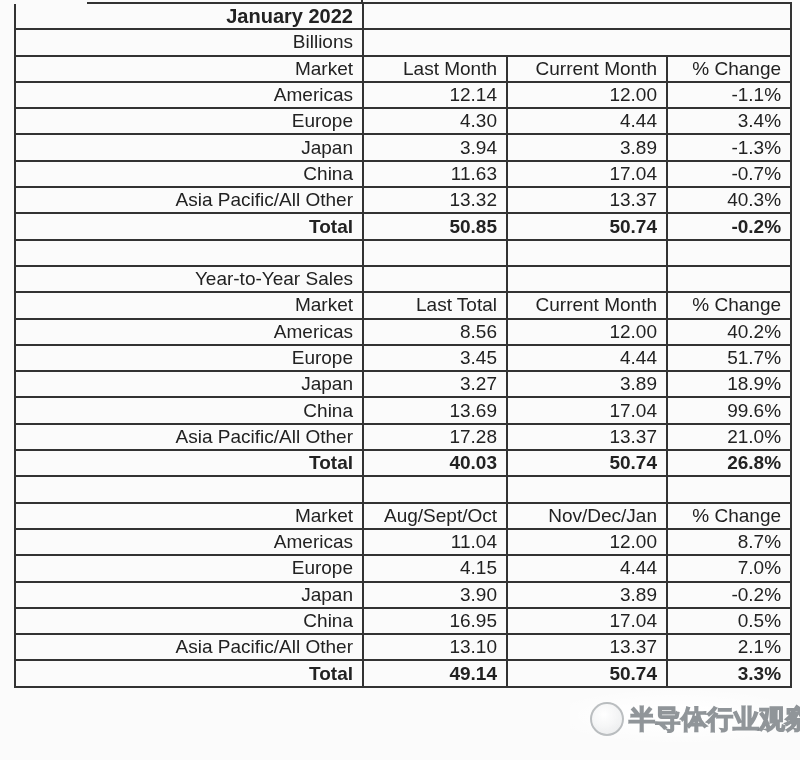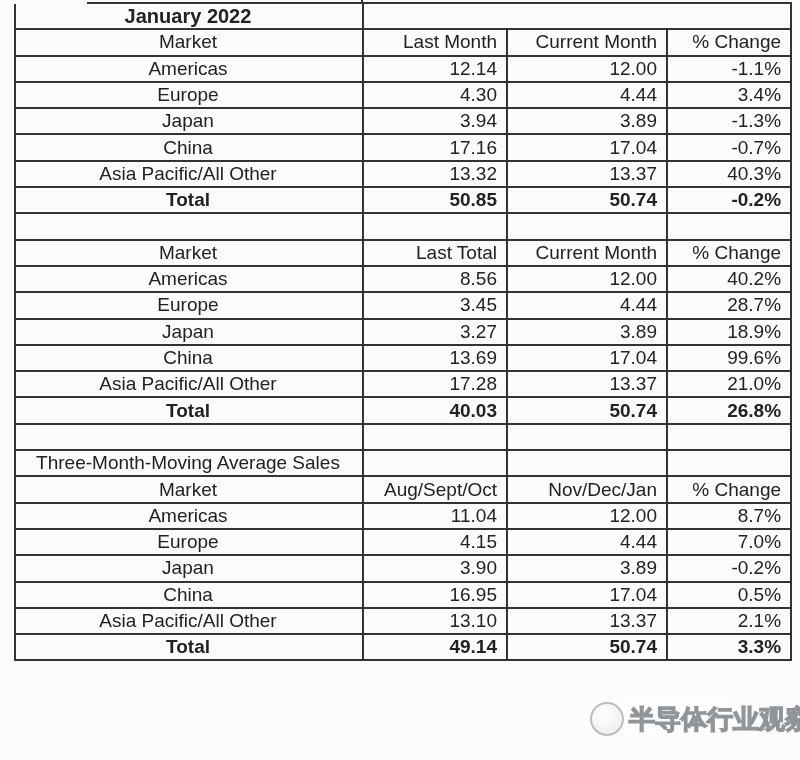--- a/index.html
+++ b/index.html
@@ -22,21 +22,21 @@
     height:24.3px;
     font-size:19px;
     line-height:1.05;
     padding:0 9px;
     text-align:right;
     white-space:nowrap;
     overflow:visible;
     color:#222;
   }
   .sales td:first-child{
-    text-align:center;
+    text-align:right;
     padding-left:7px;
   }
   tr.title-row td{font-weight:bold;font-size:20px;}
   tr.total-row td{font-weight:bold;}
   
   .top-border-gap{
     position:absolute;left:13px;top:0;width:74px;height:4px;
     background:#fbfbfb;
   }
   .top-stub{
@@ -77,20 +77,24 @@
       <col style="width:348px">
       <col style="width:144px">
       <col style="width:160px">
       <col style="width:124px">
     </colgroup>
     <tbody>
       <tr class="title-row">
         <td>January 2022</td>
         <td colspan="3"></td>
       </tr>
+      <tr>
+        <td>Billions</td>
+        <td colspan="3"></td>
+      </tr>
     </tbody>
     <tbody>
         <tr>
           <td>Market</td>
           <td>Last Month</td>
           <td>Current Month</td>
           <td>% Change</td>
         </tr>
         <tr>
           <td>Americas</td>
@@ -105,21 +109,21 @@
           <td>3.4%</td>
         </tr>
         <tr>
           <td>Japan</td>
           <td>3.94</td>
           <td>3.89</td>
           <td>-1.3%</td>
         </tr>
         <tr>
           <td>China</td>
-          <td>17.16</td>
+          <td>11.63</td>
           <td>17.04</td>
           <td>-0.7%</td>
         </tr>
         <tr>
           <td>Asia Pacific/All Other</td>
           <td>13.32</td>
           <td>13.37</td>
           <td>40.3%</td>
         </tr>
         <tr class="total-row">
@@ -130,36 +134,42 @@
         </tr>
       </tbody>
     <tbody>
         <tr>
           <td></td>
           <td></td>
           <td></td>
           <td></td>
         </tr>
         <tr>
+          <td>Year-to-Year Sales</td>
+          <td></td>
+          <td></td>
+          <td></td>
+        </tr>
+        <tr>
           <td>Market</td>
           <td>Last Total</td>
           <td>Current Month</td>
           <td>% Change</td>
         </tr>
         <tr>
           <td>Americas</td>
           <td>8.56</td>
           <td>12.00</td>
           <td>40.2%</td>
         </tr>
         <tr>
           <td>Europe</td>
           <td>3.45</td>
           <td>4.44</td>
-          <td>28.7%</td>
+          <td>51.7%</td>
         </tr>
         <tr>
           <td>Japan</td>
           <td>3.27</td>
           <td>3.89</td>
           <td>18.9%</td>
         </tr>
         <tr>
           <td>China</td>
           <td>13.69</td>
@@ -180,26 +190,20 @@
         </tr>
       </tbody>
     <tbody>
         <tr>
           <td></td>
           <td></td>
           <td></td>
           <td></td>
         </tr>
         <tr>
-          <td>Three-Month-Moving Average Sales</td>
-          <td></td>
-          <td></td>
-          <td></td>
-        </tr>
-        <tr>
           <td>Market</td>
           <td>Aug/Sept/Oct</td>
           <td>Nov/Dec/Jan</td>
           <td>% Change</td>
         </tr>
         <tr>
           <td>Americas</td>
           <td>11.04</td>
           <td>12.00</td>
           <td>8.7%</td>

